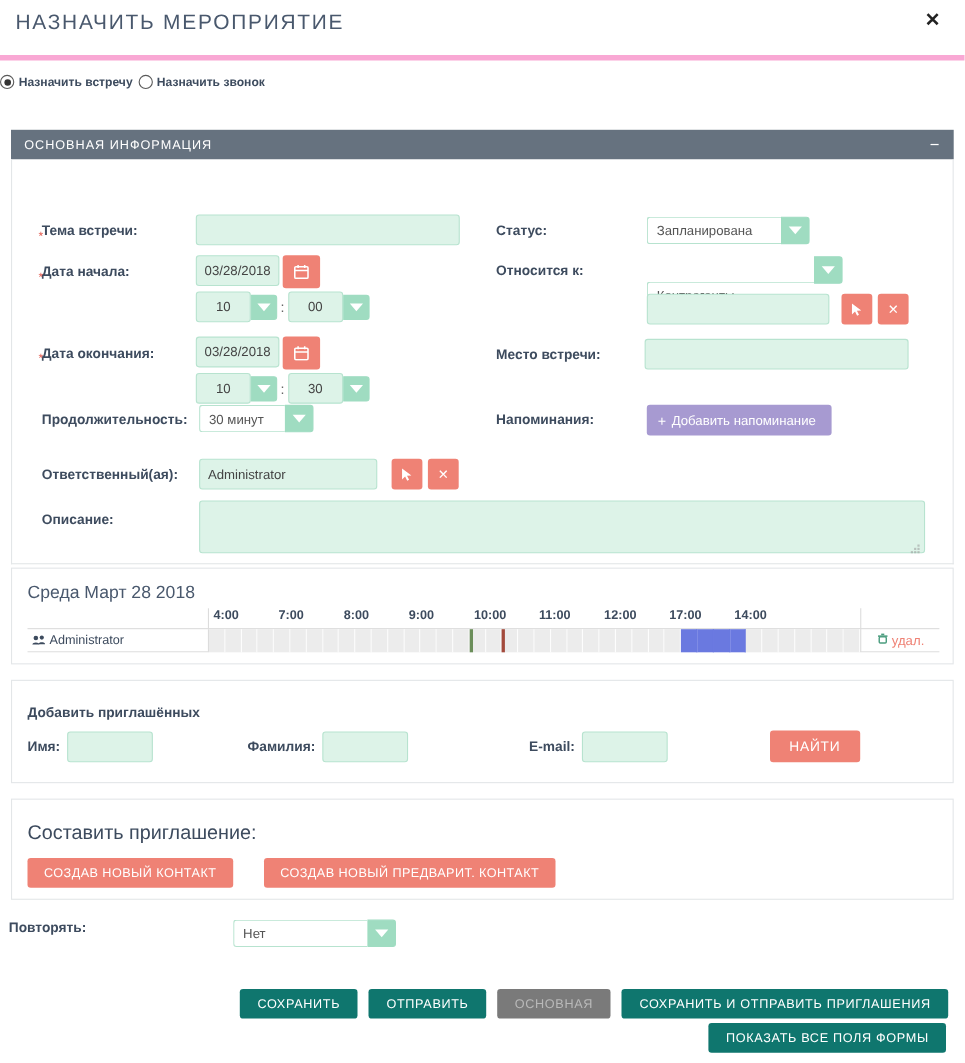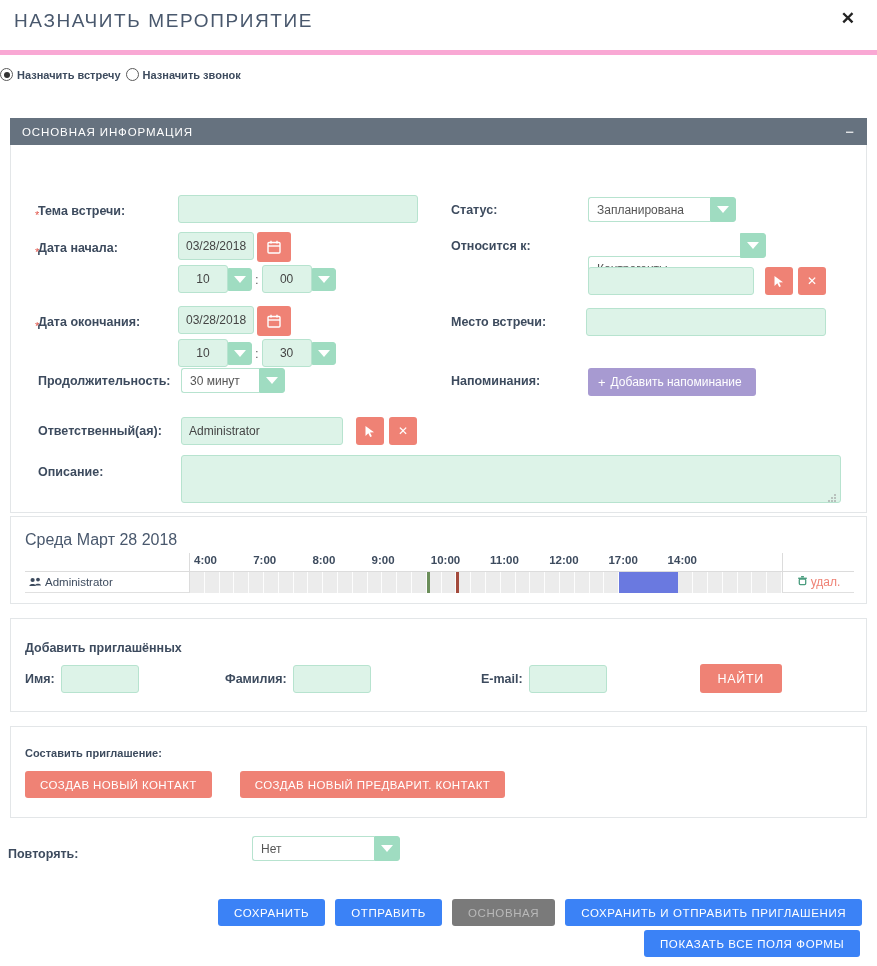--- a/index.html
+++ b/index.html
@@ -228,40 +228,40 @@
   .btn-find {
     position:absolute; right: 84px; top: -1px;
     background:#ef8275; border:none; border-radius:3px;
     color:#fff; height:29px; padding:0 18px;
     font-size:12.5px; letter-spacing:.7px; cursor:pointer;
     font-family:"Liberation Sans", sans-serif;
   }
 
   
   #invitation-block { top: 726px; height: 92px; }
-  .invit-title { font-size:11px; font-weight:bold; padding:20px 0 0 14px; }
+  .invit-title { font-size:18px; font-weight:normal; padding:20px 0 0 14px; }
   .invit-btns { padding: 12px 0 0 14px; display:flex; gap:28px; }
   .btn-coral {
     background:#ef8275; border:none; border-radius:3px;
     color:#fff; height:27px; padding:0 15px;
     font-size:11.5px; letter-spacing:.4px; cursor:pointer;
     font-family:"Liberation Sans", sans-serif;
     white-space: nowrap;
   }
 
   
-  .repeat-row { position:absolute; left:0; top:836px; display:flex; align-items:flex-end;gap:40px; }
+  .repeat-row { position:absolute; left:0; top:836px; display:flex; align-items:flex-start; }
   .repeat-row .lbl-t { margin-left: 8px; width: 204px; }
   .rep-val { width: 122px; height:25px; }
 
   
   .footer-1 { position:absolute; top:899px; left:218px; display:flex; gap:10px; }
   .footer-2 { position:absolute; top:930px; left:644px; }
   .btn-foot {
-    background:#3b82f6; border:none; border-radius:3px;
+    background:#0f766e; border:none; border-radius:3px;
     color:#fff; height:27px; padding:0 16px;
     font-size:11.5px; letter-spacing:.6px; cursor:pointer;
     font-family:"Liberation Sans", sans-serif;
     white-space:nowrap;
   }
   .btn-foot.disabled { background:#7a7a7a; color:#b9b9b9; cursor:default; }
 </style>
 </head>
 <body>
 

